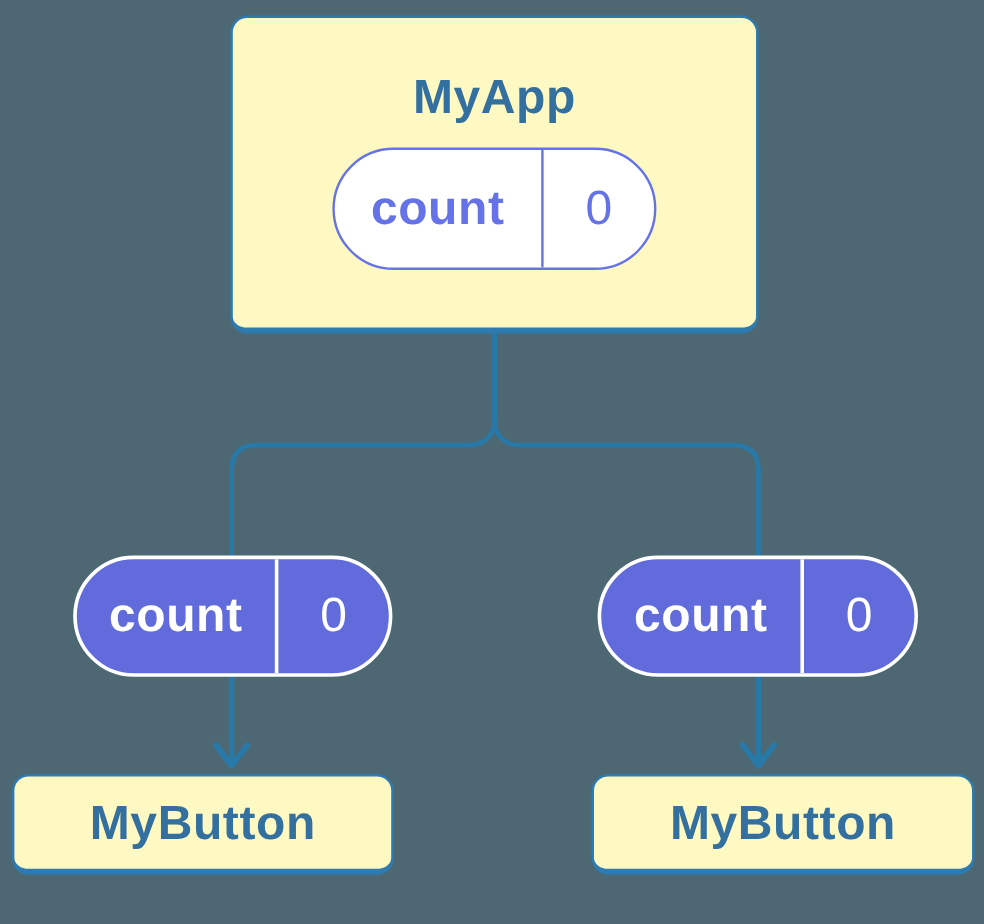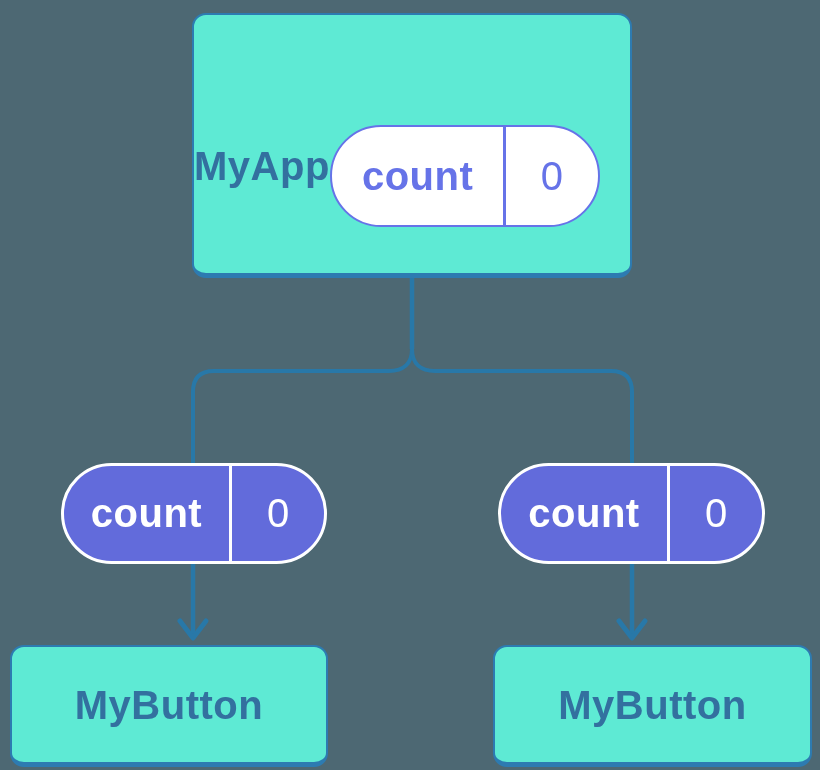--- a/index.html
+++ b/index.html
@@ -13,26 +13,26 @@
   }
   .connector-layer {
     position: absolute;
     inset: 0;
     z-index: 1;
   }
   .node {
     position: absolute;
     z-index: 2;
     box-sizing: border-box;
-    background: #5eead4;
+    background: #fef9c3;
     border: 2px solid #2d7bb1;
     border-bottom-width: 5px;
     border-radius: 14px;
     display: flex;
-    flex-direction: row;
+    flex-direction: column;
     align-items: center;
   }
   .root-box {
     left: 192px; top: 13px;
     width: 440px; height: 265px;
     padding-top: 44px;
   }
   .component-title {
     font-size: 40px;
     font-weight: 600;
@@ -88,21 +88,21 @@
   .pill-section-value {
     flex: 0 0 92px;
     display: flex;
     align-items: center;
     justify-content: center;
     font-size: 40px;
     font-weight: 400;
   }
   .button-box {
     justify-content: center;
-    height: 122px;
+    height: 84px;
   }
   .button-left { left: 10px; top: 645px; width: 318px; }
   .button-right { left: 493px; top: 645px; width: 319px; }
 </style>
 </head>
 <body>
 
 <div class="stage">
 
   <svg class="connector-layer" width="820" height="770" viewBox="0 0 820 770" xmlns="http://www.w3.org/2000/svg">

